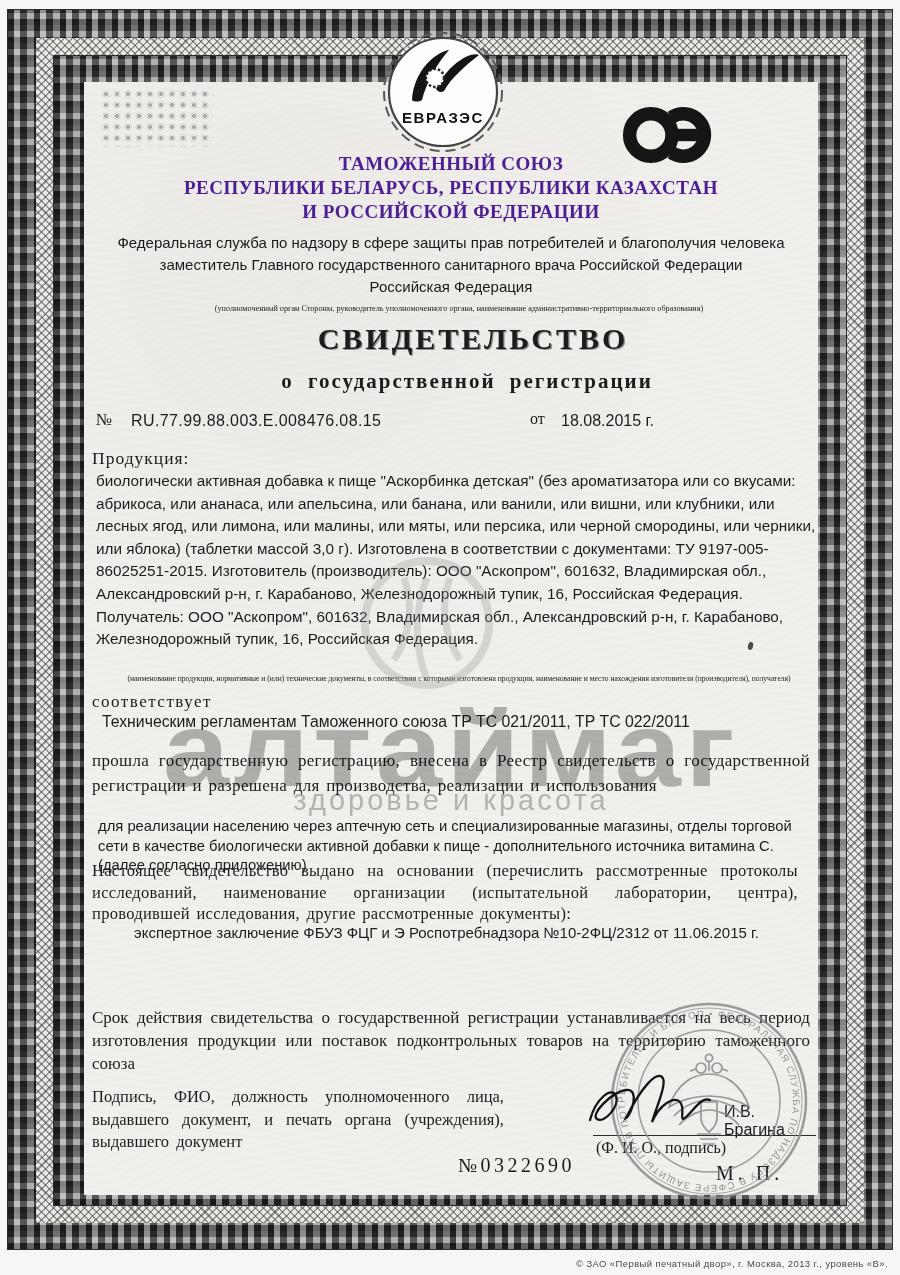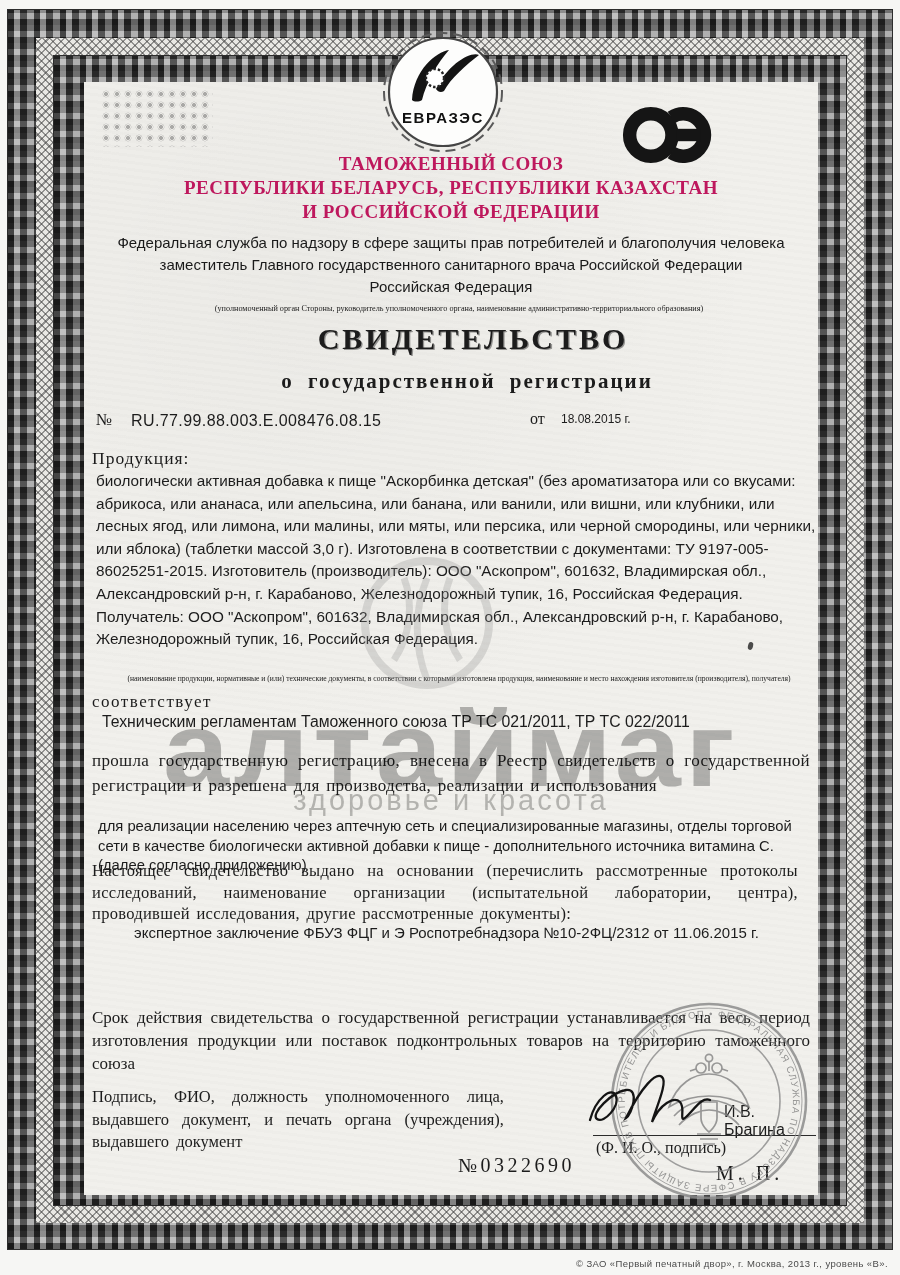--- a/index.html
+++ b/index.html
@@ -35,39 +35,39 @@
   .content > div { position:absolute; color:#1c1c1c; }
 
   .sec-patch { left:17px; top:7px; width:112px; height:58px;
     background-image:
       radial-gradient(circle at 5px 5px, rgba(70,70,70,.5) 1.6px, transparent 2.3px),
       radial-gradient(circle at 5px 5px, transparent 2.5px, rgba(90,90,90,.33) 3.1px, transparent 3.8px);
     background-size:11px 11px; opacity:.8;
   }
 
   .header { left:0; right:0; top:70px; text-align:center; }
-  .header .h-serif { font-size:19px; font-weight:bold; line-height:24px; letter-spacing:.5px; color:#be185d; }
+  .header .h-serif { font-size:19px; font-weight:bold; line-height:24px; letter-spacing:.5px; color:#4c1d95; }
   .header .h-sans  { font-family:"Liberation Sans",sans-serif; font-size:15px; line-height:22px; color:#1a1a1a; }
   .header .gap { height:8px; }
 
   .note { font-size:8.2px; color:#333; text-align:center; white-space:nowrap;padding-left:16px; }
   .note1 { left:0; right:0; top:222px; }
   .note2 { left:-2px; right:-2px; top:592px; font-size:7.6px; }
 
   .title-main { left:0; right:0; top:240px; text-align:center; font-size:30px; font-weight:bold;
     letter-spacing:3px; color:#181818; text-shadow:1.3px .6px 0 rgba(40,40,40,.45);margin-left:44px; }
   .title-sub  { left:0; right:0; top:287px; text-align:center; font-size:21px; font-weight:bold;
     letter-spacing:2px; word-spacing:7px; color:#181818;padding-left:32px; }
 
   .num-row { left:0; right:0; top:328px; height:24px; }
   .num-row span { position:absolute; white-space:nowrap; }
   .no-sign { left:12px; top:0; font-size:17px; }
   .reg-number { left:47px; top:2px; font-family:"Liberation Sans",sans-serif; font-size:16px; letter-spacing:.4px; }
   .from-label { left:446px; top:0; font-size:16px; }
-  .reg-date { left:477px; top:2px; font-family:"Liberation Sans",sans-serif; font-size:12px; }
+  .reg-date { left:477px; top:2px; font-family:"Liberation Sans",sans-serif; font-size:16px; }
 
   .product-label { left:8px; top:366px; font-size:17.5px; letter-spacing:1px; }
   .product-text { left:12px; right:2px; top:388px; font-family:"Liberation Sans",sans-serif;
     font-size:15.3px; line-height:22.6px; text-align:left; color:#161616; }
 
   .conform-label { left:8px; top:610px; font-size:17px; letter-spacing:1.5px; }
   .conform-text { left:18px; right:0; top:631px; font-family:"Liberation Sans",sans-serif; font-size:15.8px; }
 
   .p-serif { font-size:17px; line-height:25px; text-align:justify; letter-spacing:.3px; word-spacing:2px; }
   .p1 { left:8px; right:8px; top:666px; }

